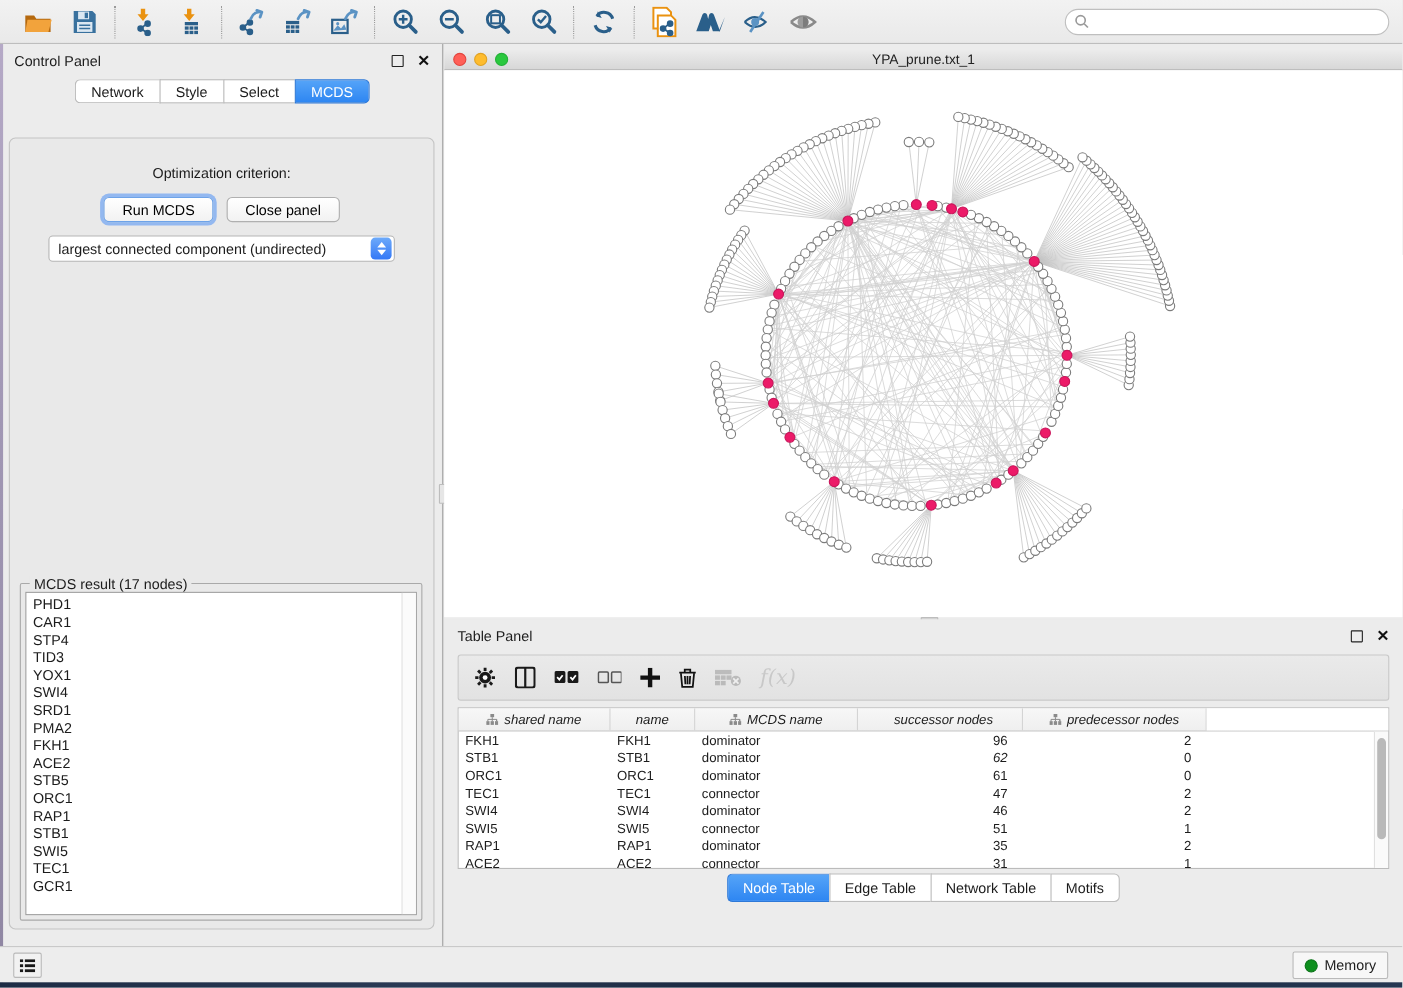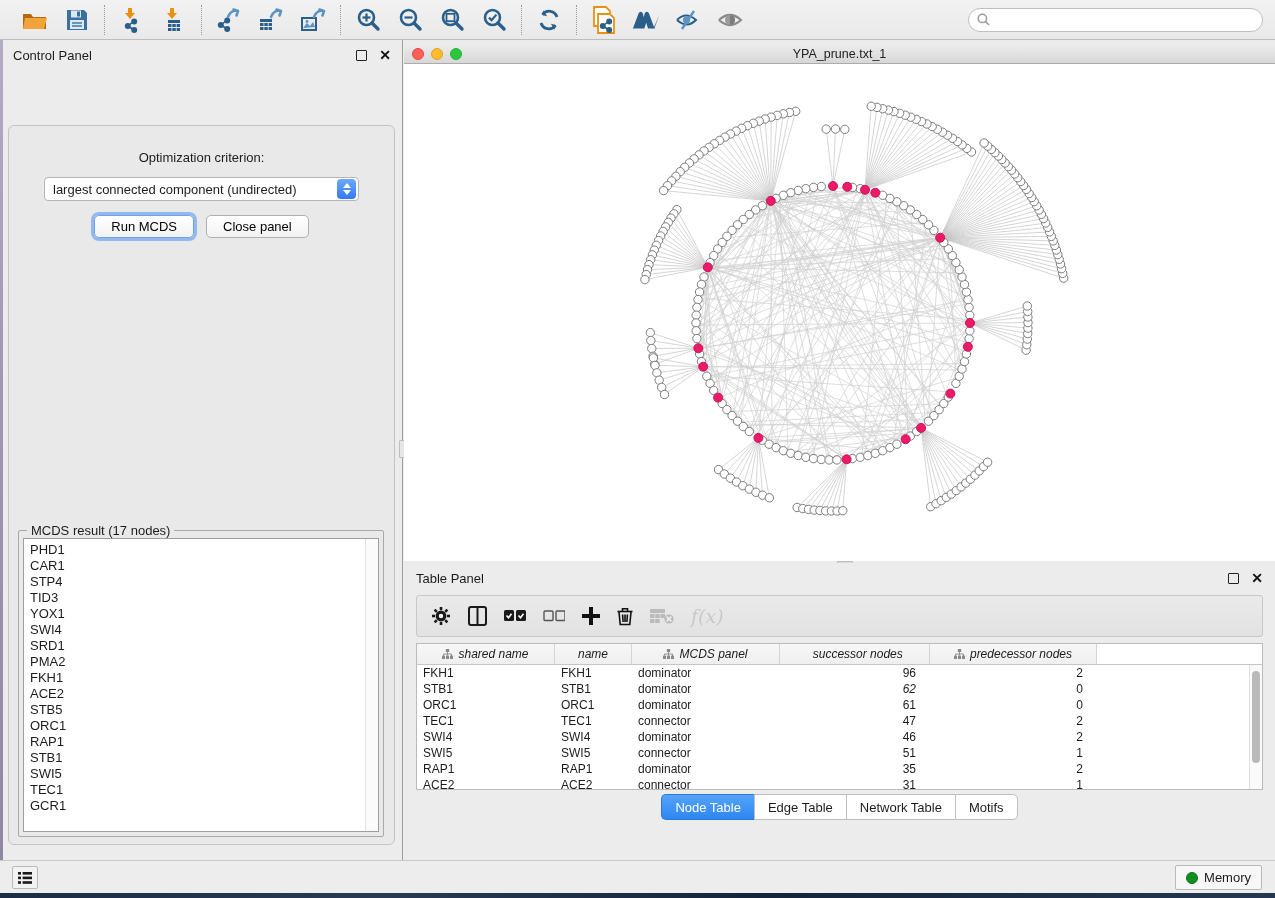--- a/index.html
+++ b/index.html
@@ -325,32 +325,38 @@
 
   <div id="wall-left"></div>
 
   <div id="control-panel">
     <div class="panel-header">
       <span class="panel-title">Control Panel</span>
       <span class="spacer"></span>
       <span class="float-btn"></span>
       <span class="close-btn">✕</span>
     </div>
+    <div id="cp-tabs">
+        <div class="cp-tab">Network</div>
+        <div class="cp-tab">Style</div>
+        <div class="cp-tab">Select</div>
+        <div class="cp-tab active">MCDS</div>
+      </div>
     <div id="cp-body">
       <div id="opt-label">Optimization criterion:</div>
+      <div id="cp-buttons">
+        <button class="mac-btn focused">Run MCDS</button>
+        <button class="mac-btn">Close panel</button>
+      </div>
       <div id="criterion-select">
         <span class="sel-text">largest connected component (undirected)</span>
         <span class="sel-stepper">
             <span class="tri-up"></span>
             <span class="tri-dn"></span>
           </span>
-      </div>
-      <div id="cp-buttons">
-        <button class="mac-btn focused">Run MCDS</button>
-        <button class="mac-btn">Close panel</button>
       </div>
       <div id="mcds-group">
         <span id="mcds-group-title">MCDS result (17 nodes)</span>
         <div id="mcds-list-wrap">
           <div id="mcds-list">
               <div class="mcds-item">PHD1</div>
               <div class="mcds-item">CAR1</div>
               <div class="mcds-item">STP4</div>
               <div class="mcds-item">TID3</div>
               <div class="mcds-item">YOX1</div>
@@ -1151,21 +1157,21 @@
                     <rect x="3.8" y="0" width="3.4" height="3"></rect>
                     <rect x="0" y="6.6" width="3" height="3.4"></rect>
                     <rect x="4" y="6.6" width="3" height="3.4"></rect>
                     <rect x="8" y="6.6" width="3" height="3.4"></rect>
                   </g>
                   <g stroke="#8a8a8a" stroke-width="0.9" fill="none">
                     <path d="M5.5 3 v2 M1.5 6.6 v-1.6 h8 v1.6 M5.5 5 v1.6 M9.5 6.6 v-1.6"></path>
                   </g>
                 </svg>
               </span>
-              <span>MCDS panel</span>
+              <span>MCDS name</span>
             </div>
             <div class="nt-h" style="width: 150px; flex: 0 0 150px; gap: 40px;">
               <span style="display:flex">
                 <svg width="11" height="10" viewBox="0 0 11 10" style="flex:0 0 auto">
                   <g fill="#8a8a8a">
                     <rect x="3.8" y="0" width="3.4" height="3"></rect>
                     <rect x="0" y="6.6" width="3" height="3.4"></rect>
                     <rect x="4" y="6.6" width="3" height="3.4"></rect>
                     <rect x="8" y="6.6" width="3" height="3.4"></rect>
                   </g>

